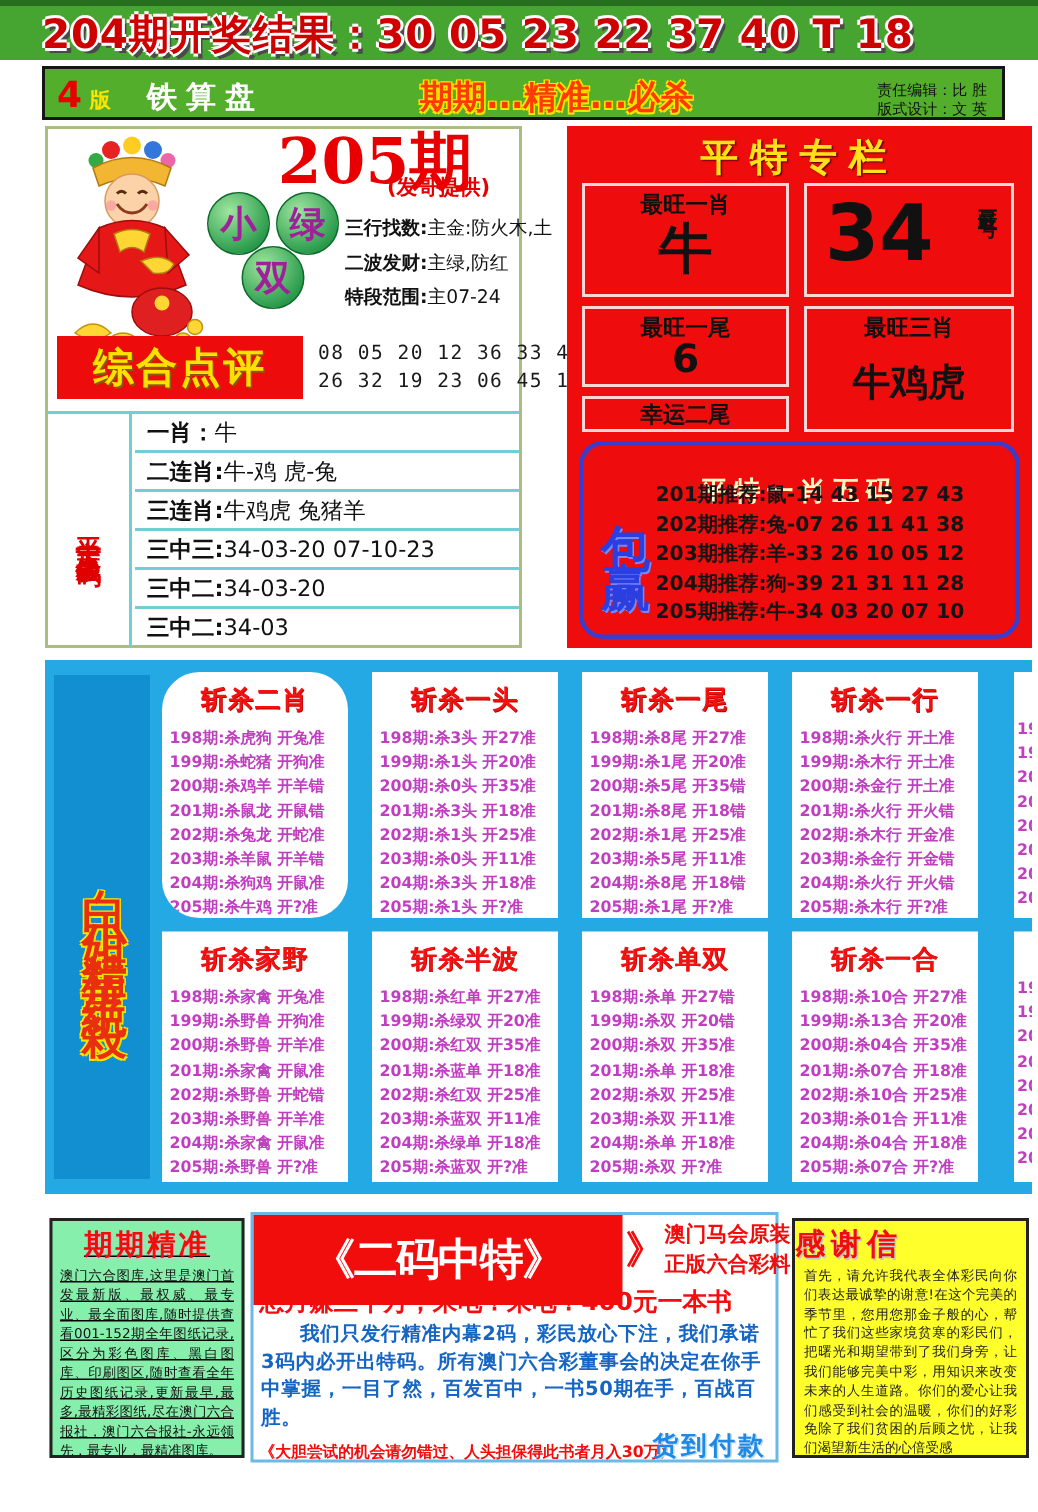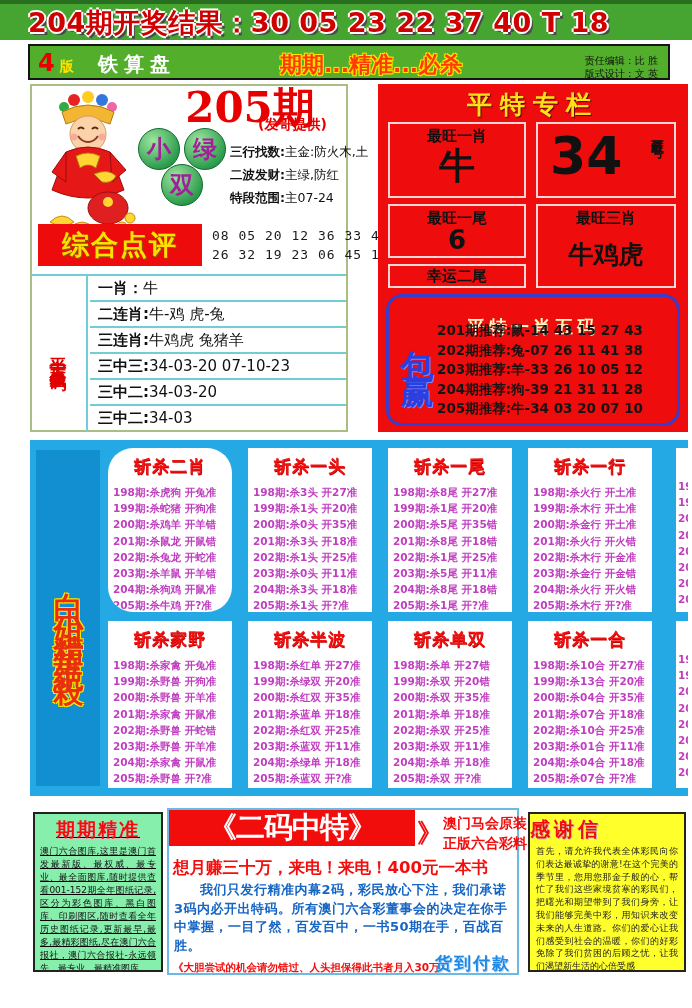--- a/index.html
+++ b/index.html
@@ -111,21 +111,21 @@
   
   .b-left { position:absolute; left:33px; top:812px; width:130px; height:160px;
     background:#86efac; border:2px solid #222; overflow:hidden;text-decoration:underline; }
   .b-left-title { text-align:center; color:#f20d0d; font-size:19px; font-weight:bold;
     letter-spacing:2px; padding-top:3px; text-shadow:1px 1px 0 #c8c8c8; }
   .b-left-body { padding:2px 5px 0 5px; font-size:9px; line-height:13px; color:#111; text-align:justify; }
 
   .b-mid { position:absolute; left:167px; top:808px; width:352px; height:167px;
     background:#ffffff; border:2px solid #6cb9e6; }
   .mid-titlebar { position:relative; height:46px; }
-  .red-bar { position:absolute; left:0; top:0; width:246px; height:36px; background:#f20d0d;
+  .red-bar { position:absolute; left:0; top:0; width:246px; height:60px; background:#f20d0d;
     display:flex; align-items:center; justify-content:center; }
   .mid-title { color:#ffffff; font-size:29px; font-weight:bold; letter-spacing:-1px; white-space:nowrap; }
   .mid-angle { position:absolute; left:248px; top:6px; color:#f20d0d; font-size:26px; font-weight:bold; }
   .mid-side { position:absolute; left:274px; top:3px; color:#f20d0d; font-size:14px;
     font-weight:bold; line-height:20px; white-space:nowrap; }
   .hotline { color:#f50d0d; font-weight:bold; font-size:16.5px; padding:1px 4px; white-space:nowrap; }
   .mid-body { color:#1565c4; font-weight:bold; font-size:13px; line-height:18.5px;
     padding:1px 5px 0 5px; text-indent:26px; letter-spacing:0.5px; }
   .mid-foot { position:relative; margin-top:1px; }
   .foot-note { color:#f50d0d; font-size:10.5px; font-weight:bold; padding-left:4px; white-space:nowrap; }

